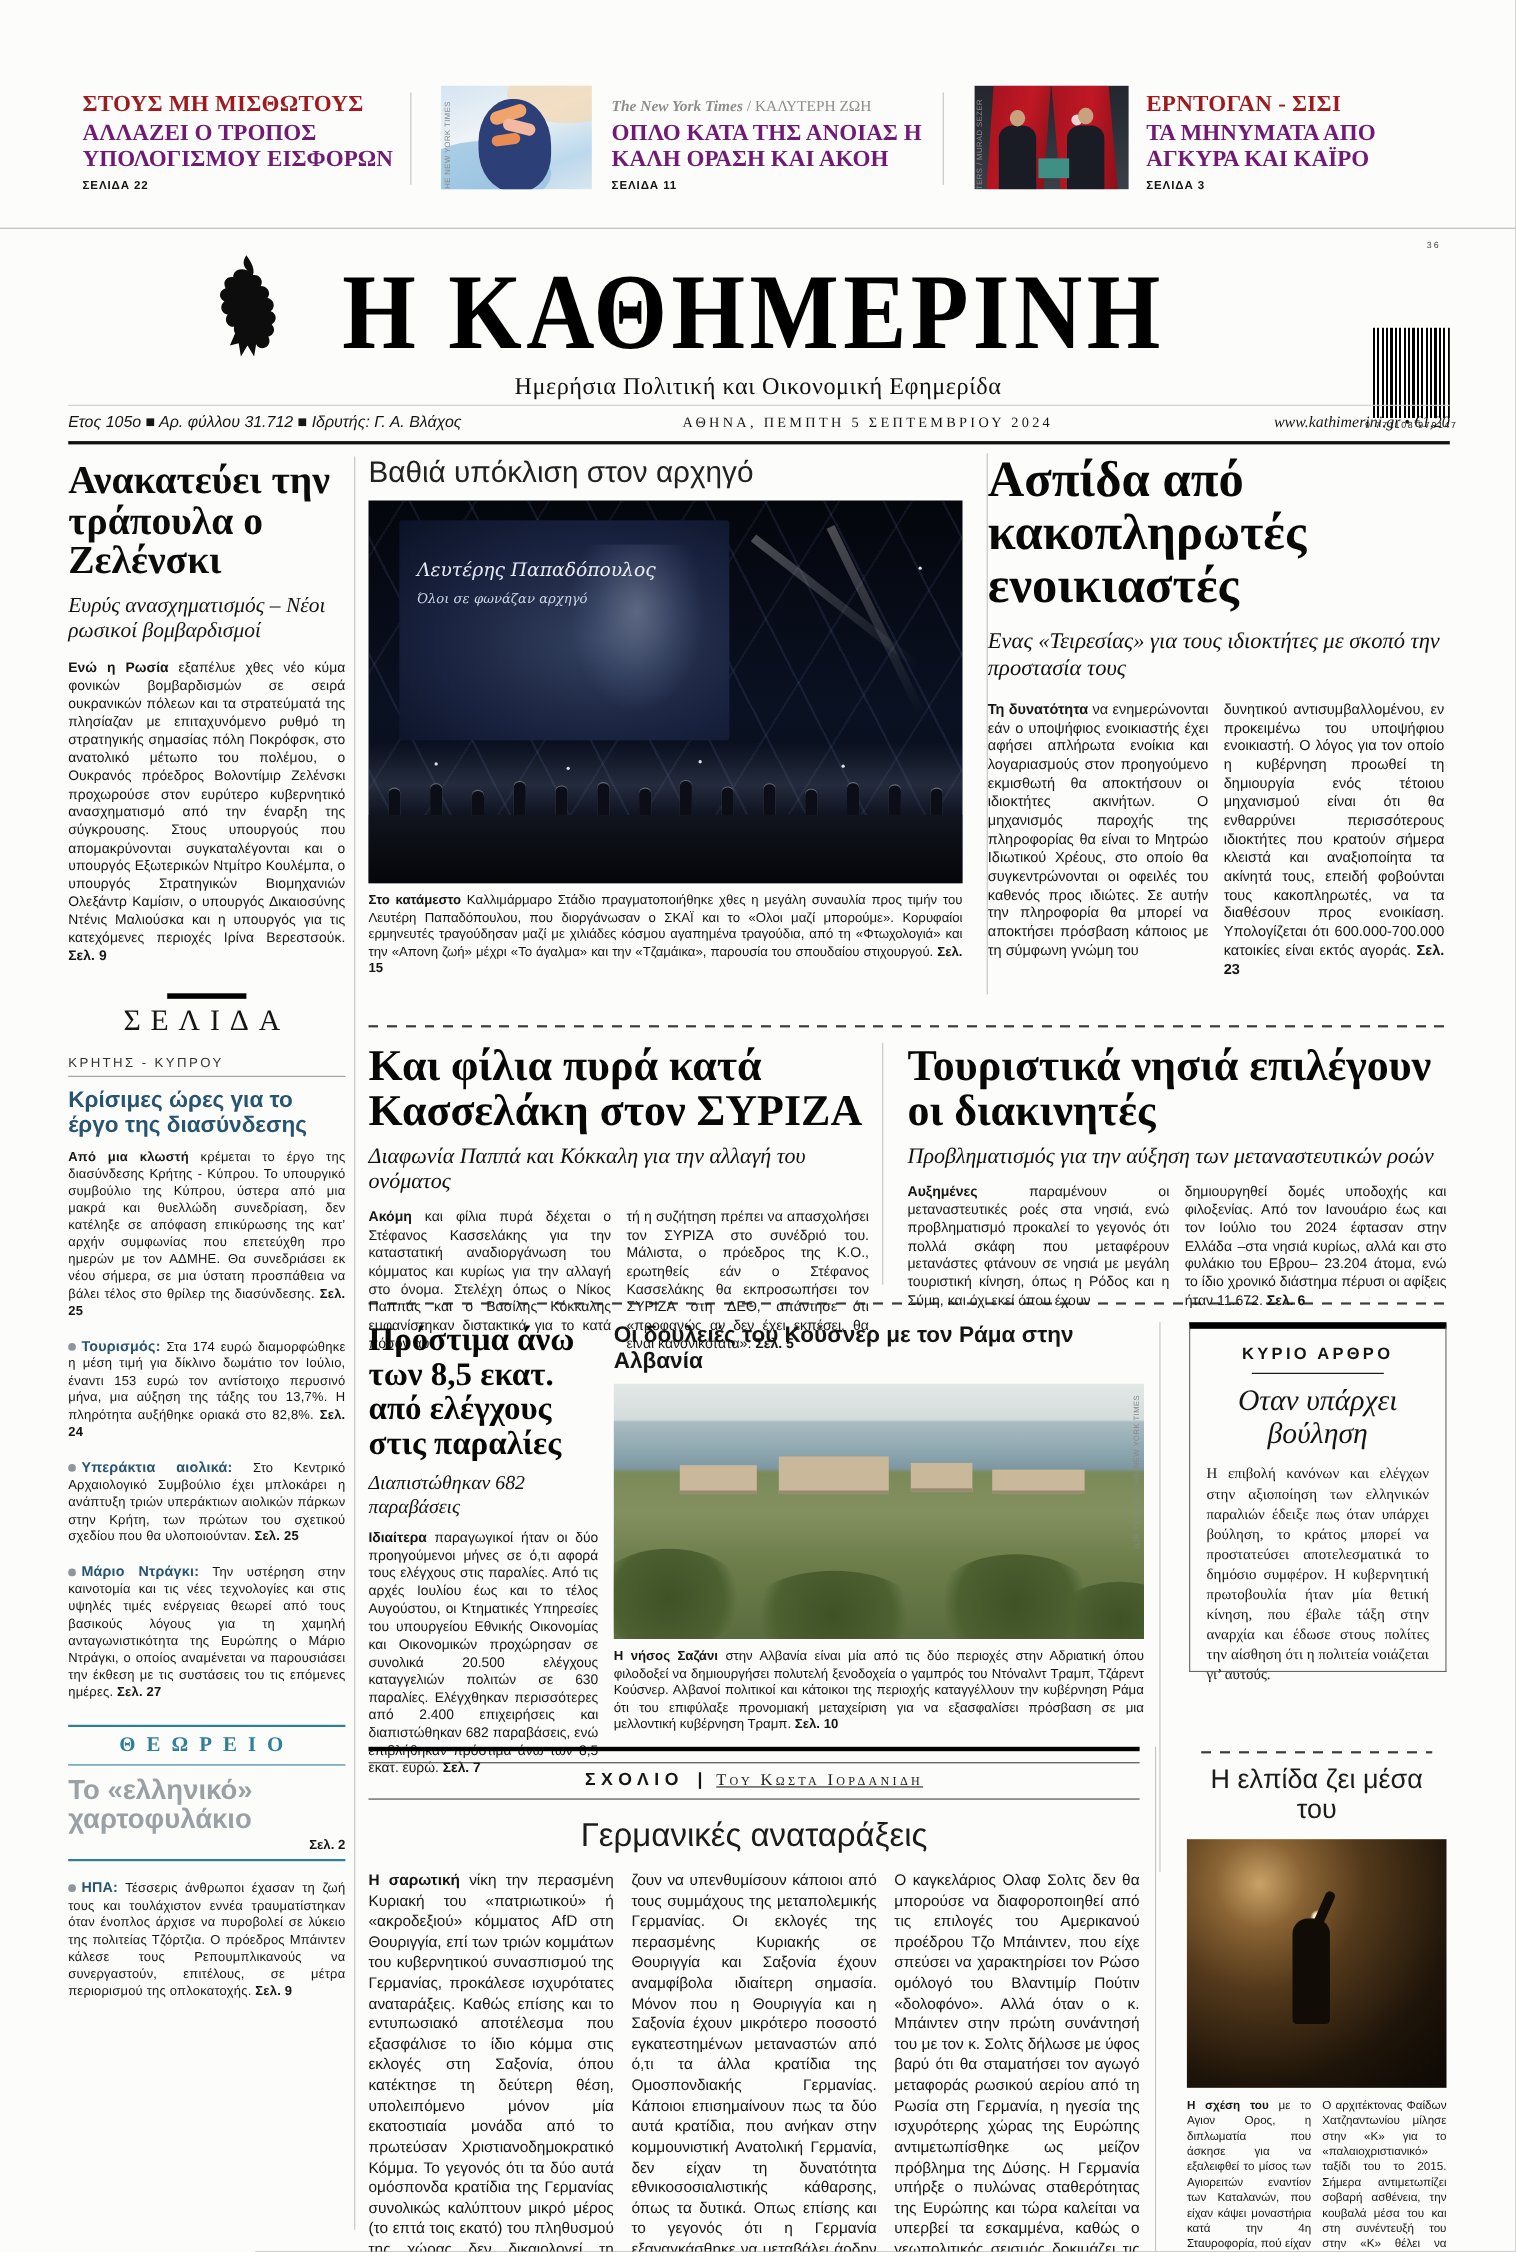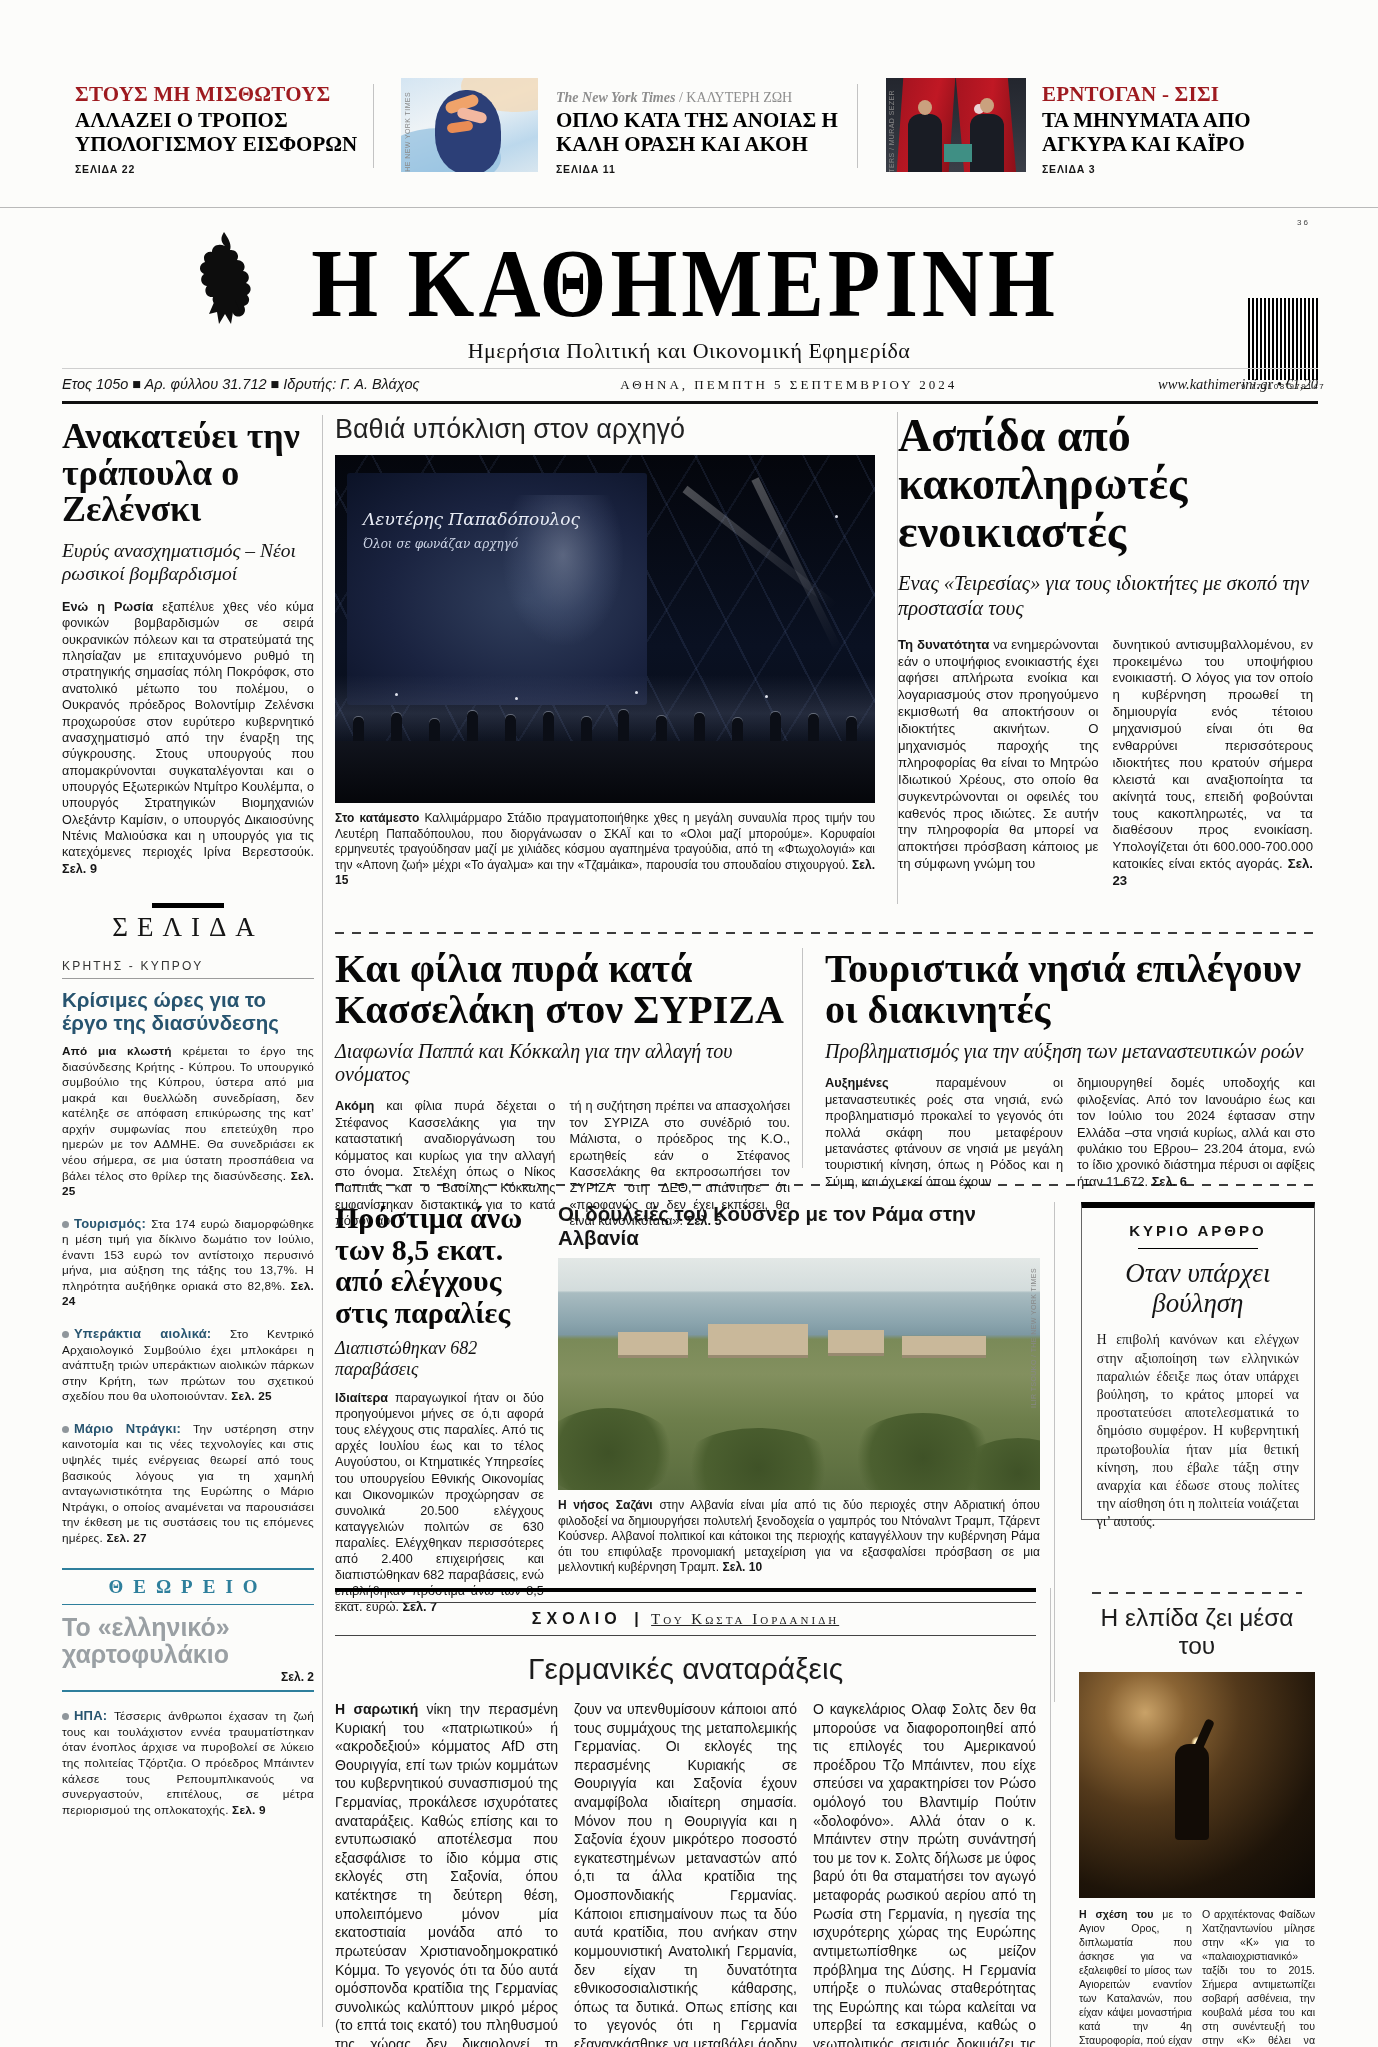--- a/index.html
+++ b/index.html
@@ -5,21 +5,21 @@
   * { margin:0; padding:0; box-sizing:border-box; }
   body { background:#777; font-family:"Liberation Sans",sans-serif; }
   .page { position:relative; width:1378px; height:2047px; background:#fcfcfa; margin:0 auto; overflow:hidden; color:#151515; }
   .vd { position:absolute; width:1px; background:#c3c3c3; }
   .dashed { height:2px; background:repeating-linear-gradient(90deg,#3c3c3c 0 9px,transparent 9px 17px); }
   .vcred { position:absolute; writing-mode:vertical-rl; transform:rotate(180deg); font-size:7px; color:#888; letter-spacing:.4px; white-space:nowrap; }
 
   
   .teaser { position:absolute; }
   .t-kicker { font-family:"Liberation Serif",serif; font-weight:bold; font-size:21px; color:#9e1a1f; letter-spacing:.2px; }
-  .t-title  { font-family:"Liberation Serif",serif; font-weight:bold; font-size:21px; line-height:1.12; color:#000000; margin-top:2px;}
+  .t-title  { font-family:"Liberation Serif",serif; font-weight:bold; font-size:21px; line-height:1.12; color:#701a75; margin-top:2px;}
   .t-page   { font-size:10.5px; font-weight:bold; letter-spacing:.8px; margin-top:7px; }
   .nyt-line { color:#8d8d8d; font-family:"Liberation Serif",serif; font-size:14px; margin-bottom:3px;}
   .nyt-brand{ font-weight:bold; font-style:italic; }
   .rule-soft { position:absolute; left:0; width:1378px; height:1px; background:#b9b9b9; }
 
   
   .mast-title { position:absolute; left:250px; top:226px; width:870px; text-align:center;
     font-family:"Liberation Serif",serif; font-weight:bold; font-size:86px; letter-spacing:4px;
     transform:scaleY(1.14); transform-origin:top; white-space:nowrap; color:#000; }
   .mast-sub { position:absolute; left:0; top:338px; width:1378px; text-align:center;
@@ -64,21 +64,21 @@
   .body { font-size:13px; line-height:1.28; text-align:justify; }
   .cols2 { display:flex; gap:14px;justify-content:space-between; }
   .cols2 > div { flex:1; }
   .caption { font-size:12px; line-height:1.3; text-align:justify; margin-top:8px; }
 
   
   .concert-col { width:540px; }
   .concert-h { font-size:27px; color:#222; margin:2px 0 10px 0; }
   .photo-concert { position:relative; width:540px; height:348px; overflow:hidden;
     background:linear-gradient(180deg,#04060c 0%,#0a1122 55%,#060a13 100%); }
-  .c-screen { position:absolute; left:12px; top:18px; width:300px; height:232px;
+  .c-screen { position:absolute; left:28px; top:18px; width:300px; height:200px;
     background:radial-gradient(ellipse at 60% 55%, #32405e 0%, #1a2340 55%, #0b1226 100%); border-radius:3px;}
   .c-face { position:absolute; right:24px; top:22px; width:120px; height:150px;
     background:radial-gradient(ellipse at 50% 40%, rgba(190,200,220,.35) 0%, rgba(120,135,170,.18) 45%, transparent 72%); }
   .c-line1 { position:absolute; left:16px; top:36px; color:#e8ecf5; font-family:"DejaVu Serif",serif; font-style:italic; font-size:17px; }
   .c-line2 { position:absolute; left:16px; top:64px; color:#cdd5e6; font-family:"DejaVu Serif",serif; font-style:italic; font-size:12px; }
   .c-truss { position:absolute; left:0; top:0; width:100%; height:100%;
     background:repeating-linear-gradient(63deg,transparent 0 46px,rgba(90,110,160,.16) 46px 48px),
                repeating-linear-gradient(-58deg,transparent 0 54px,rgba(90,110,160,.12) 54px 56px); }
   .c-beam { position:absolute; width:190px; height:8px; background:linear-gradient(90deg,rgba(255,255,255,.28),transparent); transform-origin:left; }
   .c-glow { position:absolute; left:0; bottom:58px; width:100%; height:70px;

